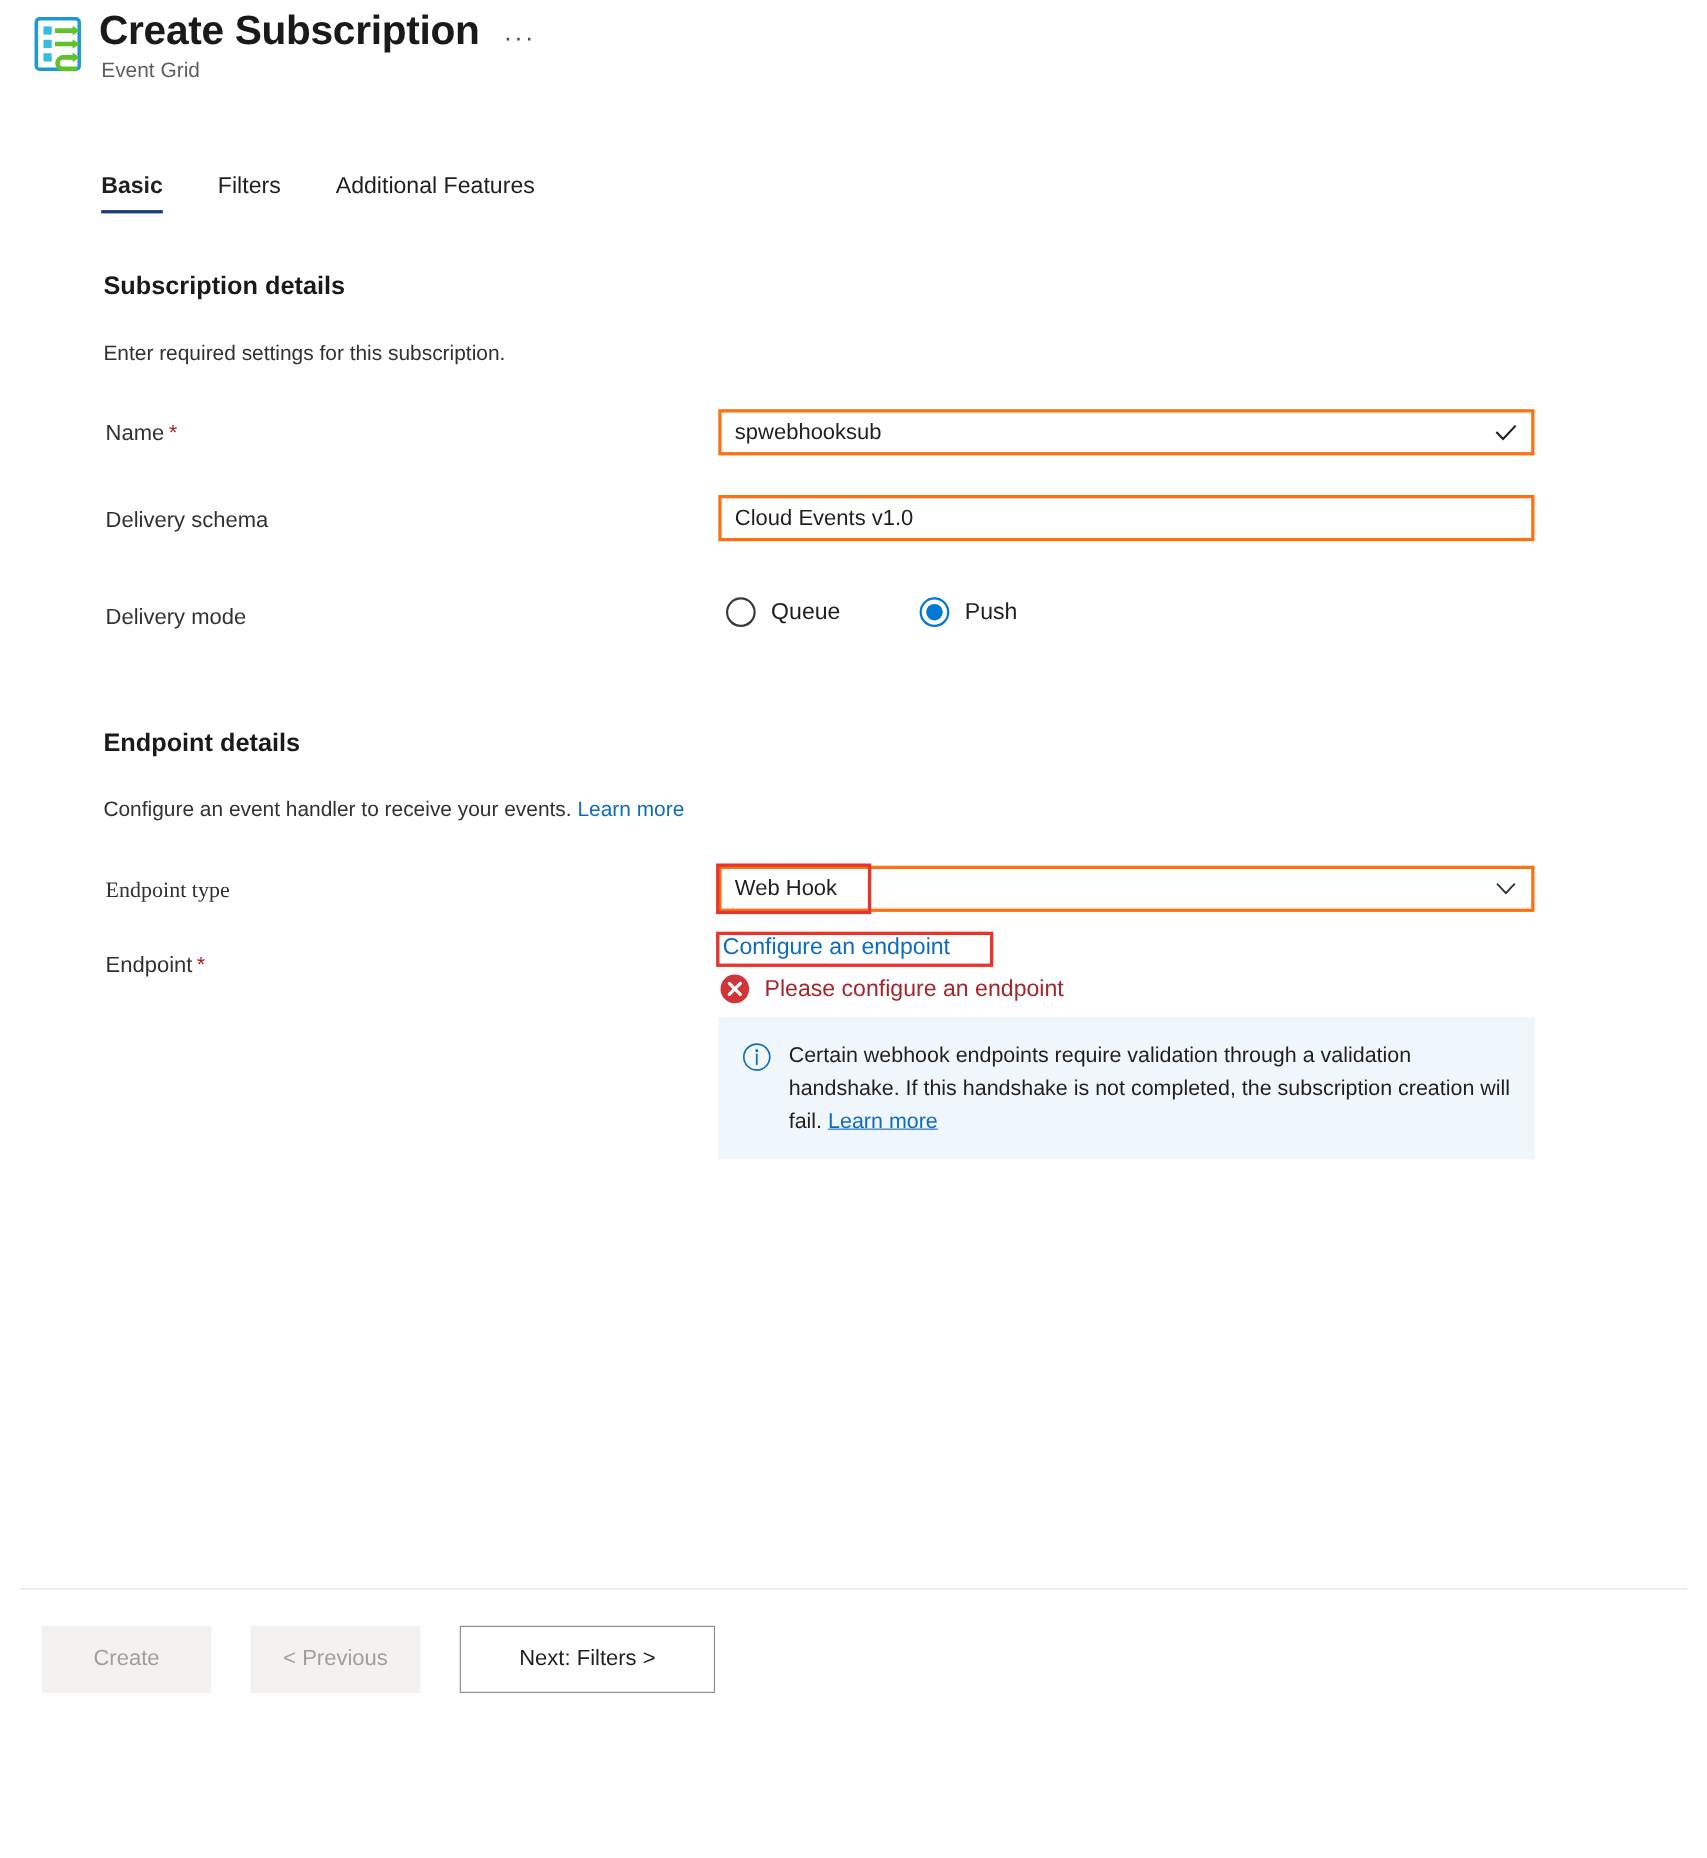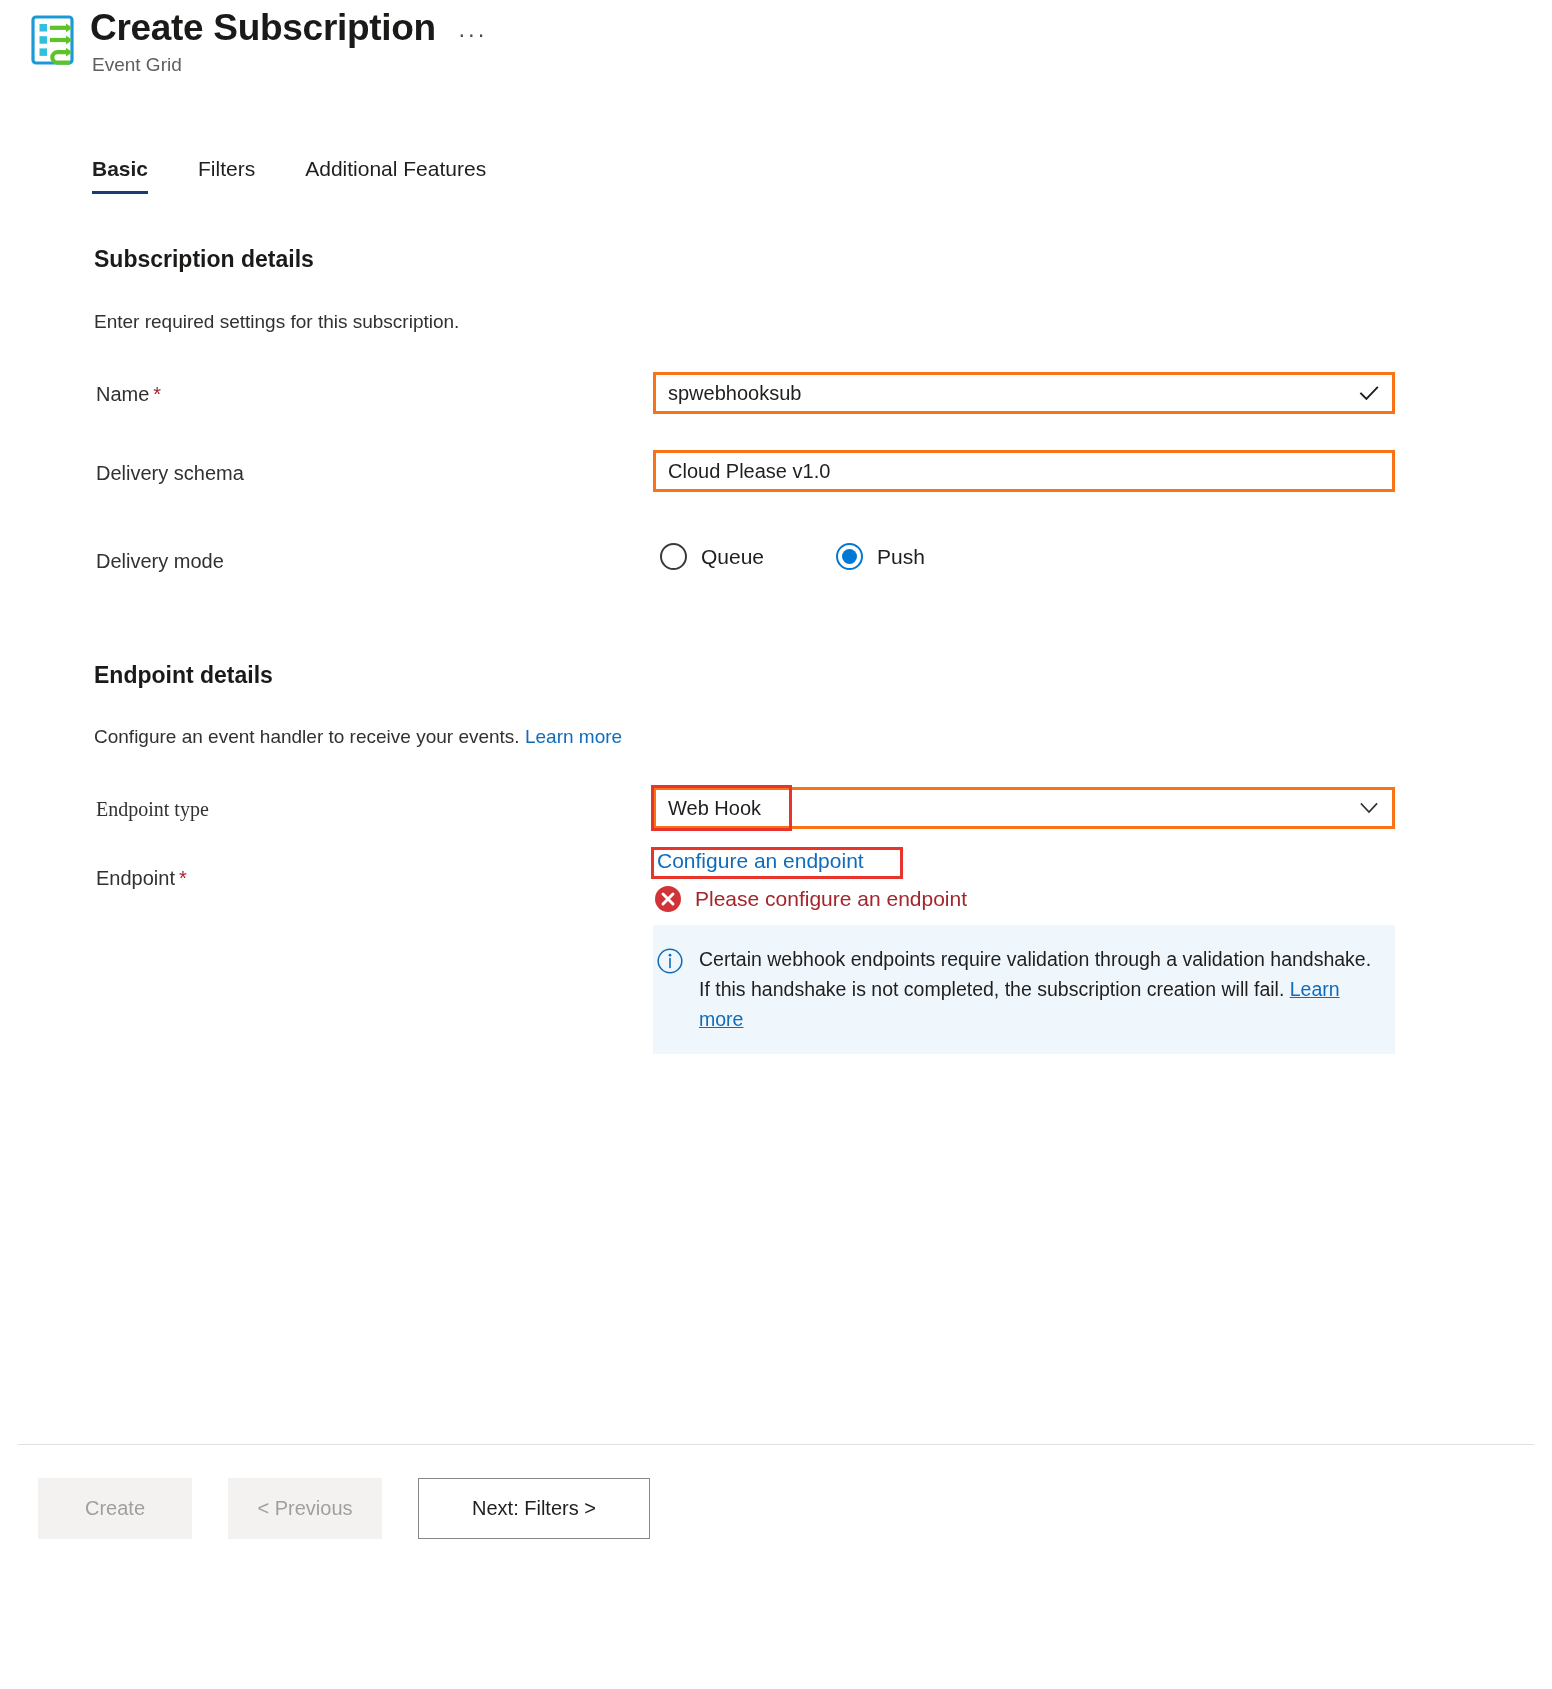--- a/index.html
+++ b/index.html
@@ -283,21 +283,21 @@
   }
 
   .info-box {
     position: absolute;
     left: 653px;
     top: 925px;
     width: 742px;
     box-sizing: border-box;
     background: #eff6fc;
     display: flex;
-    padding: 20px 20px 20px 4px;
+    padding: 20px 20px 20px 22px;
   }
   .info-icon {
     width: 26px;
     height: 26px;
     flex: 0 0 auto;
     margin-top: 3px;
   }
   .info-text {
     margin-left: 16px;
     font-size: 19.5px;
@@ -398,21 +398,21 @@
   <input type="text" value="spwebhooksub" style="">
   <span class="check-mark">
     <svg viewBox="0 0 22 22" width="22" height="22" aria-hidden="true">
       <path d="M3 11.5 L8.4 17 L19.2 5.6" fill="none" stroke="#201f1e" stroke-width="1.9" stroke-linecap="square" stroke-linejoin="miter"></path>
     </svg>
   </span>
 </div>
 
 <div class="form-label" id="row-schema-label">Delivery schema</div>
 <div class="field" id="row-schema-field">
-  <span>Cloud Please v1.0</span>
+  <span>Cloud Events v1.0</span>
 </div>
 
 <div class="form-label" id="row-mode-label">Delivery mode</div>
 <div class="radio-group" id="row-mode-group">
   <div class="radio-item">
     <span class="radio-outer"></span>
     <span class="radio-label">Queue</span>
   </div>
   <div class="radio-item">
     <span class="radio-outer selected">

